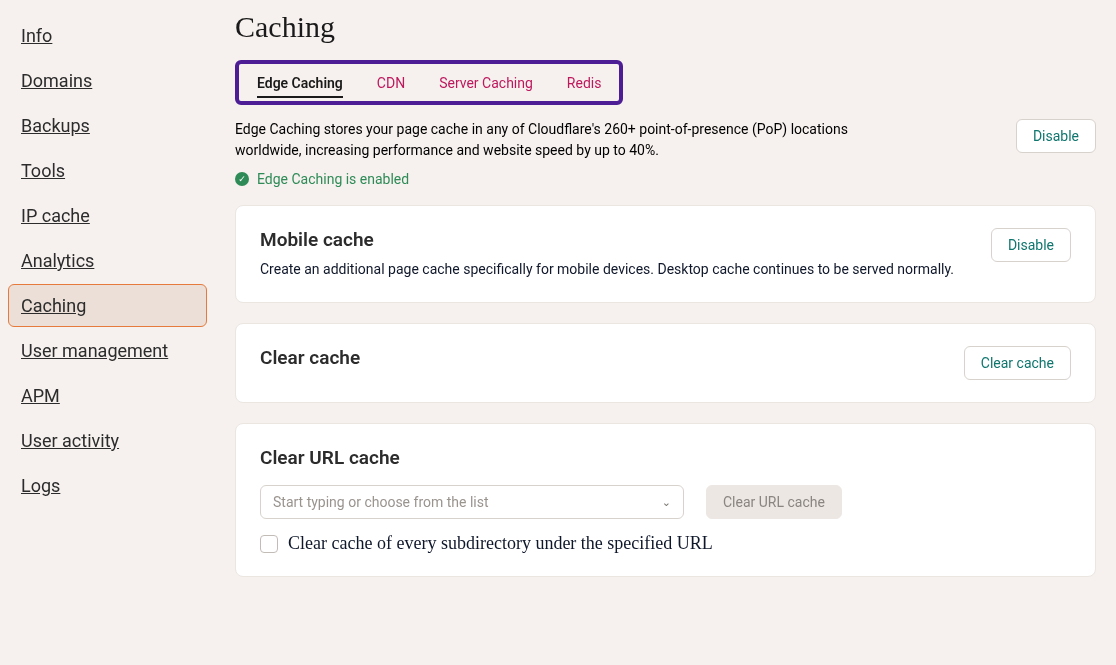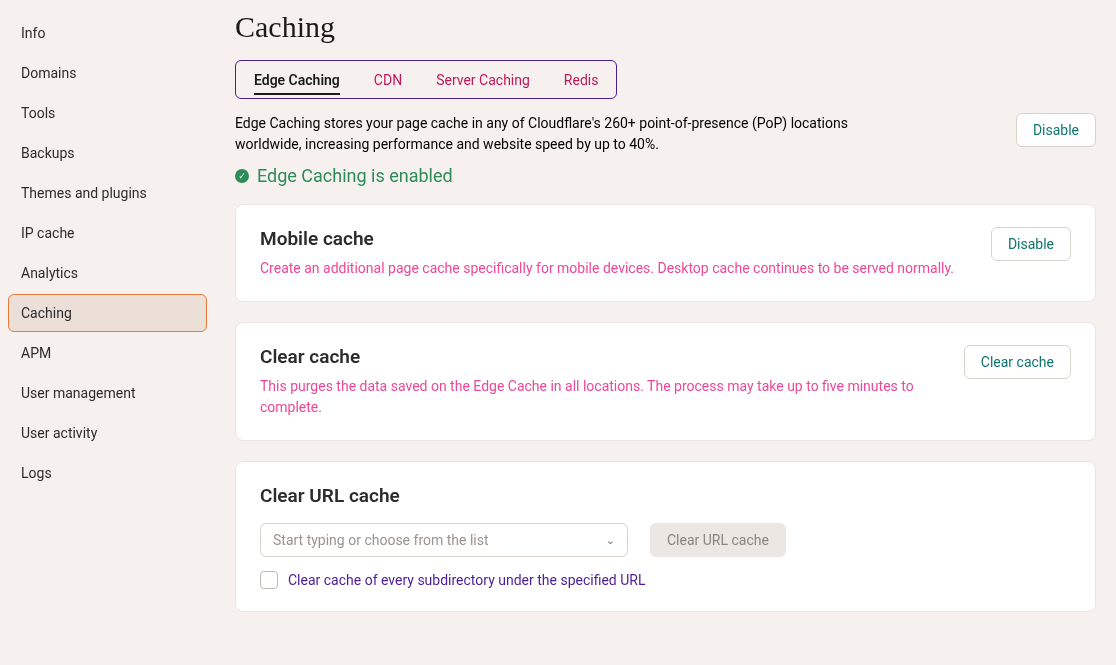--- a/index.html
+++ b/index.html
@@ -15,45 +15,46 @@
       display: flex;
       overflow: hidden;
     }
     .sidebar {
       width: 215px;
       padding: 14px 8px;
     }
     .sidebar-item {
       padding: 10px 12px;
       margin-bottom: 2px;
-      font-size: 14px;
+      font-size: 18px;
       color: #2c2c2c;
       cursor: pointer;
       border-radius: 6px;
       border: 1px solid transparent;
+      text-decoration: underline;
     }
     .sidebar-item.active {
       background: #ebdfd7;
       border: 1px solid #e67a3c;
     }
     .main {
       flex: 1;
       padding: 10px 20px;
       overflow-y: auto;
     }
     .page-title {
       font-family: Georgia, "Times New Roman", serif;
       font-size: 30px;
       font-weight: 500;
       color: #1a1a1a;
       margin-bottom: 16px;
     }
     .tab-bar {
       display: inline-flex;
-      border: 1px solid #4c1d95;
+      border: 4px solid #4c1d95;
       border-radius: 6px;
       padding: 7px 18px 6px 18px;
       margin-bottom: 14px;
       gap: 34px;
     }
     .tab {
       font-size: 14px;
       color: #be185d;
       cursor: pointer;
       padding: 4px 0;
@@ -96,21 +97,21 @@
       height: 14px;
       border-radius: 50%;
       background: #2e8b57;
       color: #fff;
       display: flex;
       align-items: center;
       justify-content: center;
       font-size: 9px;
     }
     .status-text {
-      font-size: 18px;
+      font-size: 14px;
       color: #2e8b57;
     }
     .card {
       background: #fff;
       border: 1px solid #ece6e1;
       border-radius: 8px;
       padding: 22px 24px;
       margin-bottom: 20px;
     }
     .card-row {
@@ -120,21 +121,21 @@
       gap: 28px;
     }
     .card-title {
       font-size: 19px;
       font-weight: 600;
       color: #2c2c2c;
       margin-bottom: 8px;
     }
     .card-desc {
       font-size: 14px;
-      color: #ec4899;
+      color: #0f172a;
       line-height: 1.5;
     }
     .btn {
       background: #fff;
       border: 1px solid #d8d2cd;
       border-radius: 6px;
       padding: 8px 16px;
       font-size: 14px;
       color: #0f766e;
       cursor: pointer;
@@ -149,21 +150,21 @@
     .dropdown-row {
       display: flex;
       gap: 22px;
       margin-top: 16px;
       margin-bottom: 14px;
     }
     .dropdown {
       display: flex;
       align-items: center;
       justify-content: space-between;
-      width: 368px;
+      width: 424px;
       border: 1px solid #d8d2cd;
       border-radius: 6px;
       padding: 8px 12px;
       font-size: 14px;
       color: #9a948f;
       background: #fff;
       cursor: pointer;
     }
     .chevron {
       font-size: 11px;
@@ -176,38 +177,38 @@
     }
     .checkbox {
       width: 18px;
       height: 18px;
       border: 1.5px solid #c2bcb6;
       border-radius: 4px;
       cursor: pointer;
       background: #fff;
     }
     .checkbox-label {
-      font-size: 14px;
-      color: #4c1d95;
+      font-size: 18px;
+      color: #0f172a;
+      font-family: Liberation Serif, serif;
     }
   </style>
 </head>
 <body>
 
 <div class="sidebar">
   <div class="sidebar-item">Info</div>
   <div class="sidebar-item">Domains</div>
+  <div class="sidebar-item">Backups</div>
   <div class="sidebar-item">Tools</div>
-  <div class="sidebar-item">Backups</div>
-  <div class="sidebar-item">Themes and plugins</div>
   <div class="sidebar-item">IP cache</div>
   <div class="sidebar-item">Analytics</div>
   <div class="sidebar-item active">Caching</div>
+  <div class="sidebar-item">User management</div>
   <div class="sidebar-item">APM</div>
-  <div class="sidebar-item">User management</div>
   <div class="sidebar-item">User activity</div>
   <div class="sidebar-item">Logs</div>
 </div>
 
 <div class="main">
 
   <h1 class="page-title">Caching</h1>
 
   <div class="tab-bar">
     <div class="tab active">Edge Caching</div>
@@ -233,21 +234,20 @@
         <p class="card-desc">Create an additional page cache specifically for mobile devices. Desktop cache continues to be served normally.</p>
       </div>
       <button class="btn">Disable</button>
     </div>
   </div>
 
   <div class="card">
     <div class="card-row">
       <div>
         <h2 class="card-title">Clear cache</h2>
-        <p class="card-desc">This purges the data saved on the Edge Cache in all locations. The process may take up to five minutes to complete.</p>
       </div>
       <button class="btn">Clear cache</button>
     </div>
   </div>
 
   <div class="card">
     <h2 class="card-title">Clear URL cache</h2>
     <div class="dropdown-row">
       <div class="dropdown">
         <span>Start typing or choose from the list</span>

